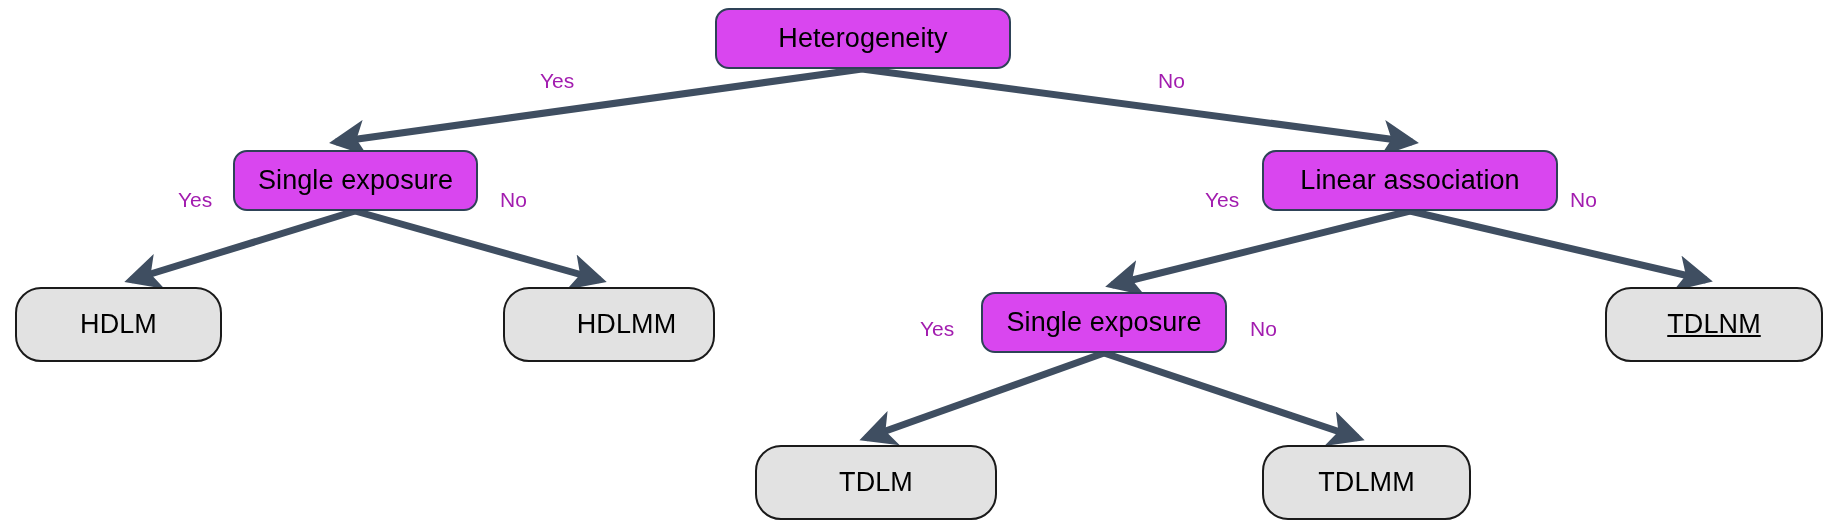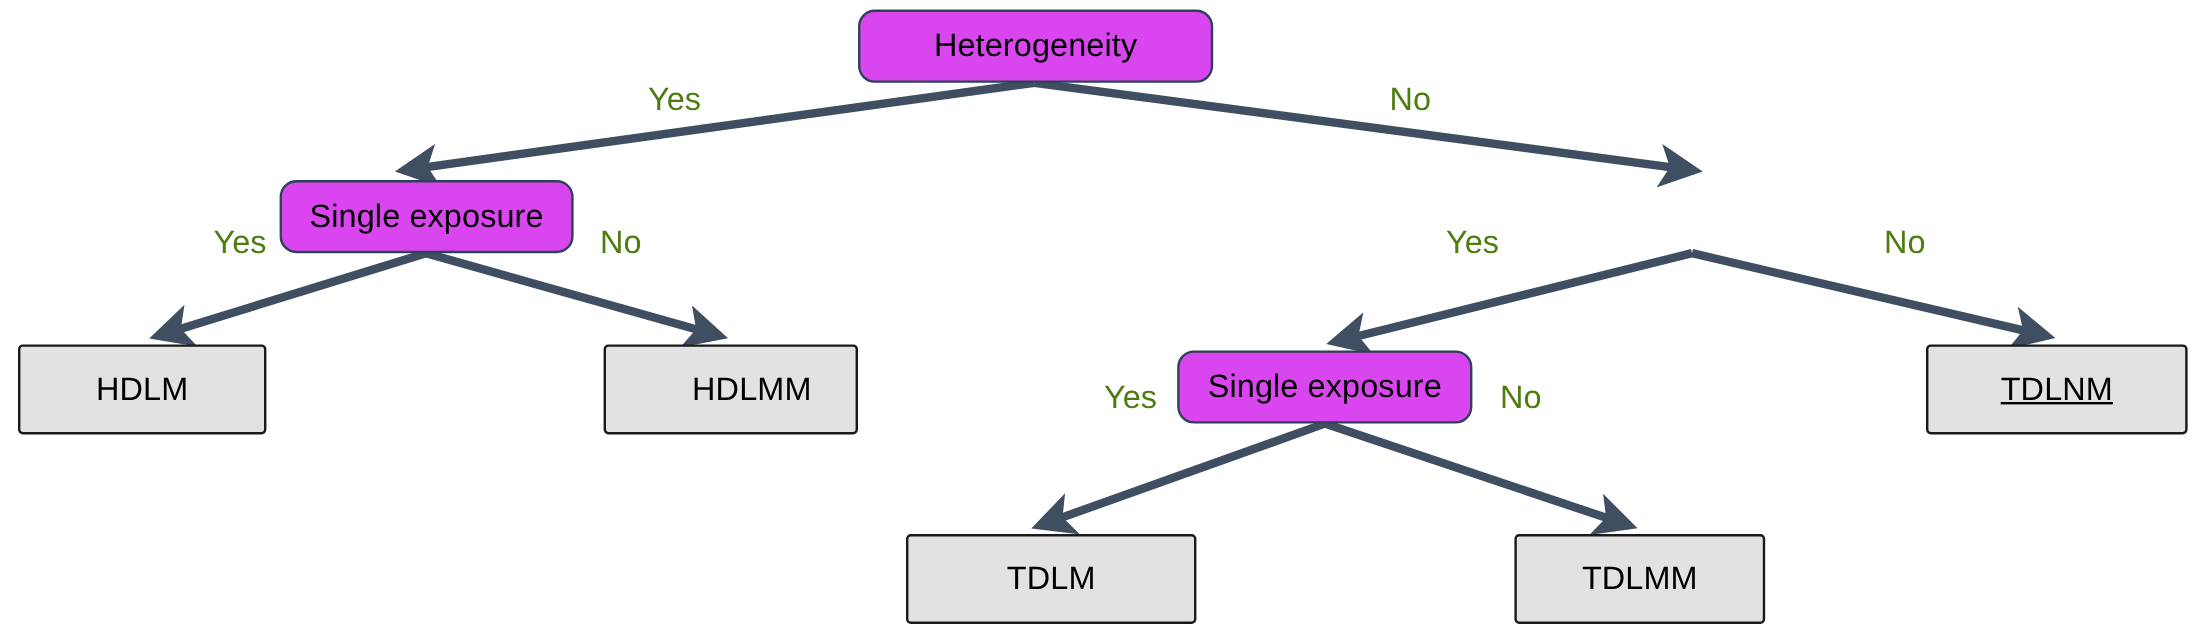--- a/index.html
+++ b/index.html
@@ -40,28 +40,28 @@
   .node-decision {
     background: #d946ef;
     border: 2px solid #2e4257;
     border-radius: 14px;
     font-size: 27px;
     line-height: 1;
   }
   .node-leaf {
     background: #e2e2e2;
     border: 2px solid #1a1a1a;
-    border-radius: 4px;
+    border-radius: 26px;
     font-size: 27px;
     line-height: 1;
   }
   .edge-label {
     position: absolute;
-    font-size: 27px;
-    color: #4d7c0f;
+    font-size: 21px;
+    color: #a21caf;
     white-space: nowrap;
     line-height: 1;
     z-index: 4;
   }
 </style>
 </head>
 <body>
 
 <div id="diagram-root">
 
@@ -91,20 +91,23 @@
     <span>Heterogeneity</span>
   </div>
 
   <div class="edge-label" style="left:540px; top:70px;">Yes</div>
   <div class="edge-label" style="left:1158px; top:70px;">No</div>
 
   <div class="node node-decision" style="left:233px; top:150px; width:245px; height:61px;">
     <span>Single exposure</span>
   </div>
 
+  <div class="node node-decision" style="left:1262px; top:150px; width:296px; height:61px;">
+    <span>Linear association</span>
+  </div>
 
   <div class="edge-label" style="left:178px; top:189px;">Yes</div>
   <div class="edge-label" style="left:500px; top:189px;">No</div>
   <div class="edge-label" style="left:1205px; top:189px;">Yes</div>
   <div class="edge-label" style="left:1570px; top:189px;">No</div>
 
   <div class="node node-leaf" style="left:15px; top:287px; width:207px; height:75px;">
     <span>HDLM</span>
   </div>
 

